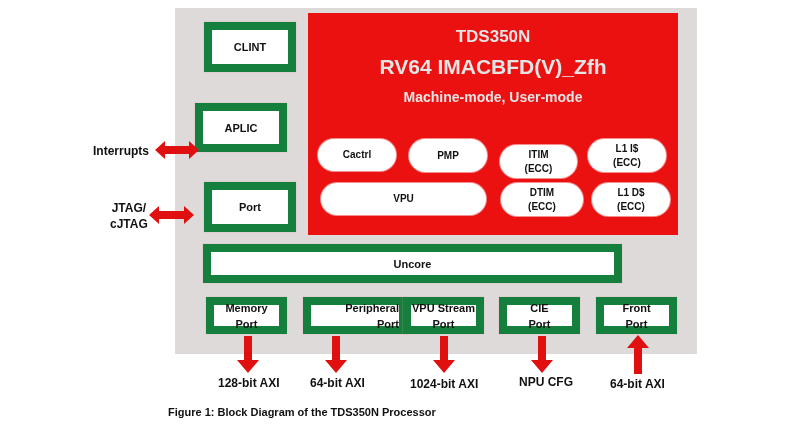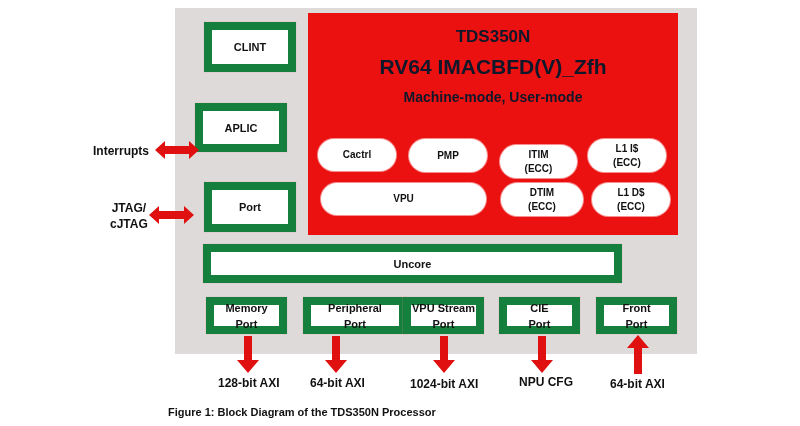--- a/index.html
+++ b/index.html
@@ -4,21 +4,21 @@
 <style>
   html, body { margin:0; padding:0; background:#ffffff; }
   body { width:800px; height:426px; position:relative; overflow:hidden;
          font-family:"Liberation Sans", sans-serif; font-weight:bold; color:#111; }
   .abs { position:absolute; }
   #chip { left:175px; top:8px; width:522px; height:346px; background:#dedada; }
   .box { position:absolute; background:#fff; border:8px solid #15803d; box-shadow:0 0 1px #f29a9a;
          display:flex; align-items:center; justify-content:center; text-align:center;
          font-size:11px; line-height:16px; box-sizing:border-box; }
   #core { left:308px; top:13px; width:370px; height:222px; background:#ec1111; }
-  .core-t { position:absolute; left:0; width:100%; text-align:center; color:#0f172a; }
+  .core-t { position:absolute; left:0; width:100%; text-align:center; color:#e5e5e5; }
   .pill { position:absolute; background:#fff; border-radius:18px; box-shadow:0 0 0 1px #f59090;
           display:flex; align-items:center; justify-content:center; text-align:center;
           font-size:10px; line-height:14px; box-sizing:border-box; }
   .lbl { position:absolute; font-size:12px; line-height:16px; }
   svg.arrow { position:absolute; overflow:visible; }
 </style>
 </head>
 <body>
 
 <div id="diagram">
@@ -68,21 +68,21 @@
   </div>
 
   <div class="box" style="left:203px;top:244px;width:419px;height:39px;">
     <span>Uncore</span>
   </div>
 
   <div class="box" style="left:206px;top:297px;width:81px;height:37px;flex-direction:column;">
     <span>Memory</span>
     <span>Port</span>
   </div>
-  <div class="box" style="left:303px;top:297px;width:104px;height:37px;flex-direction:column;">
+  <div class="box" style="left:303px;top:297px;width:104px;height:37px;flex-direction:column;align-items:flex-end;">
     <span>Peripheral</span>
     <span>Port</span>
   </div>
   <div class="box" style="left:403px;top:297px;width:81px;height:37px;flex-direction:column;">
     <span>VPU Stream</span>
     <span>Port</span>
   </div>
   <div class="box" style="left:499px;top:297px;width:81px;height:37px;flex-direction:column;">
     <span>CIE</span>
     <span>Port</span>

